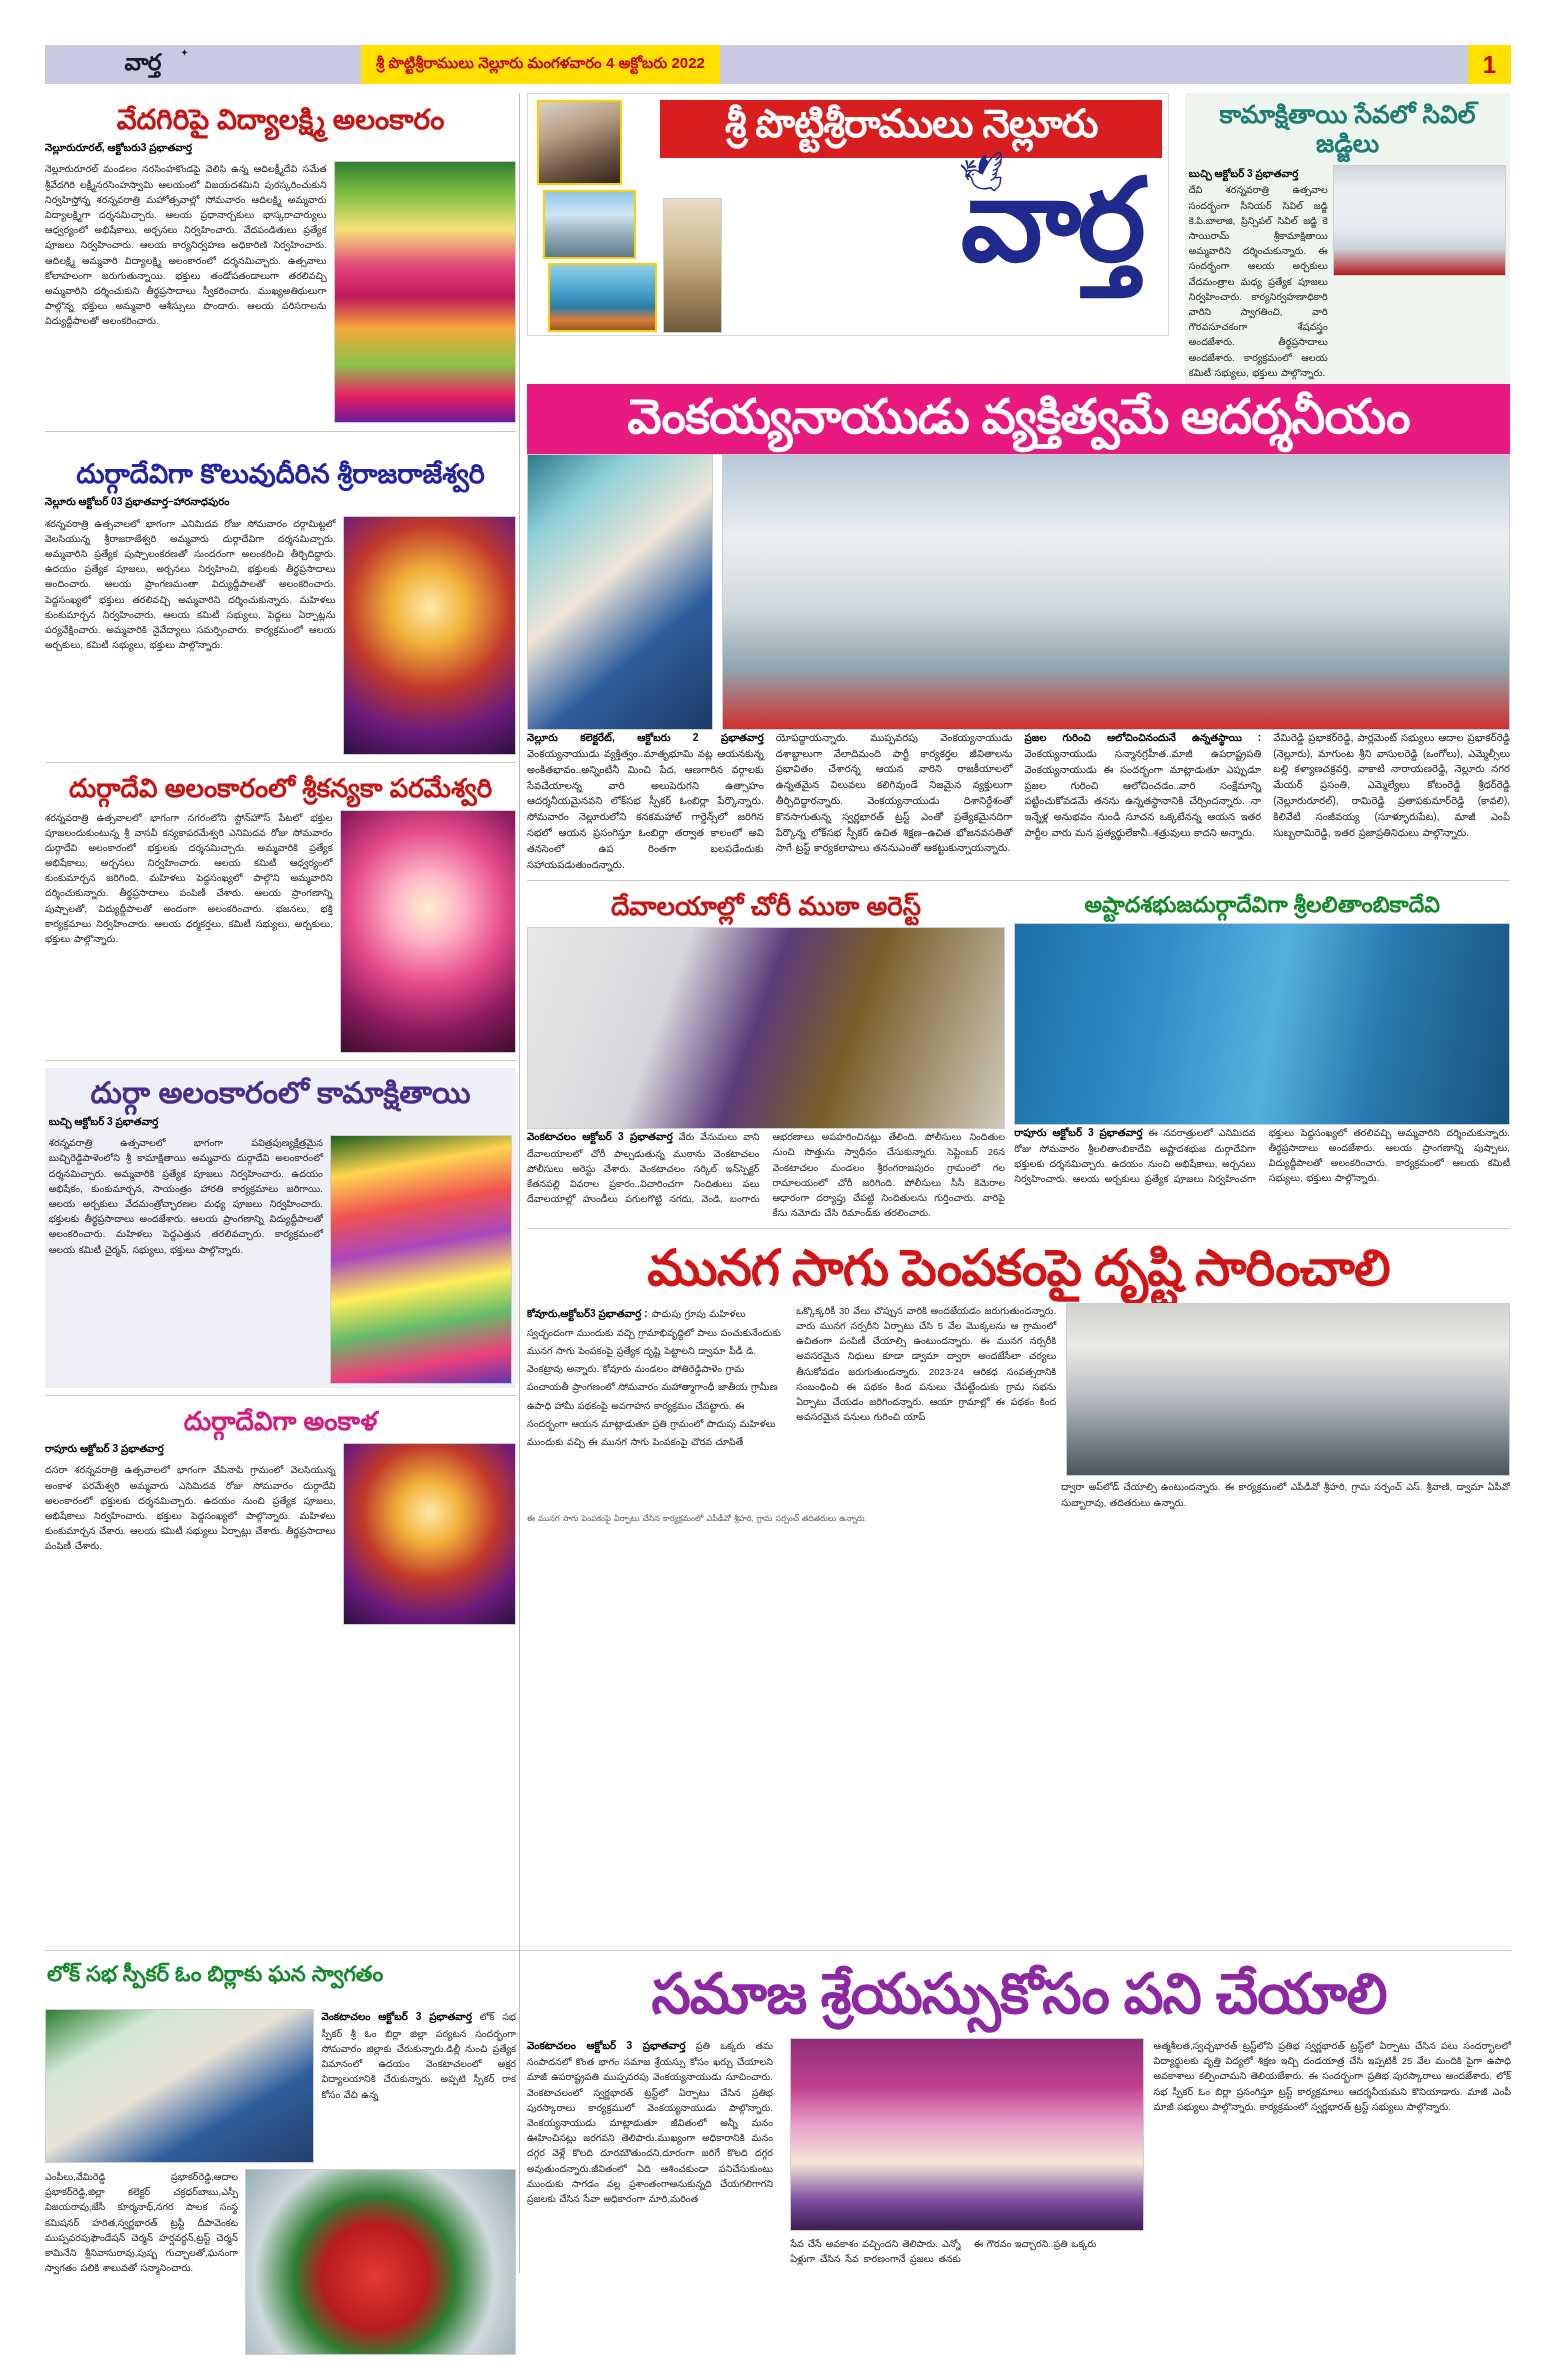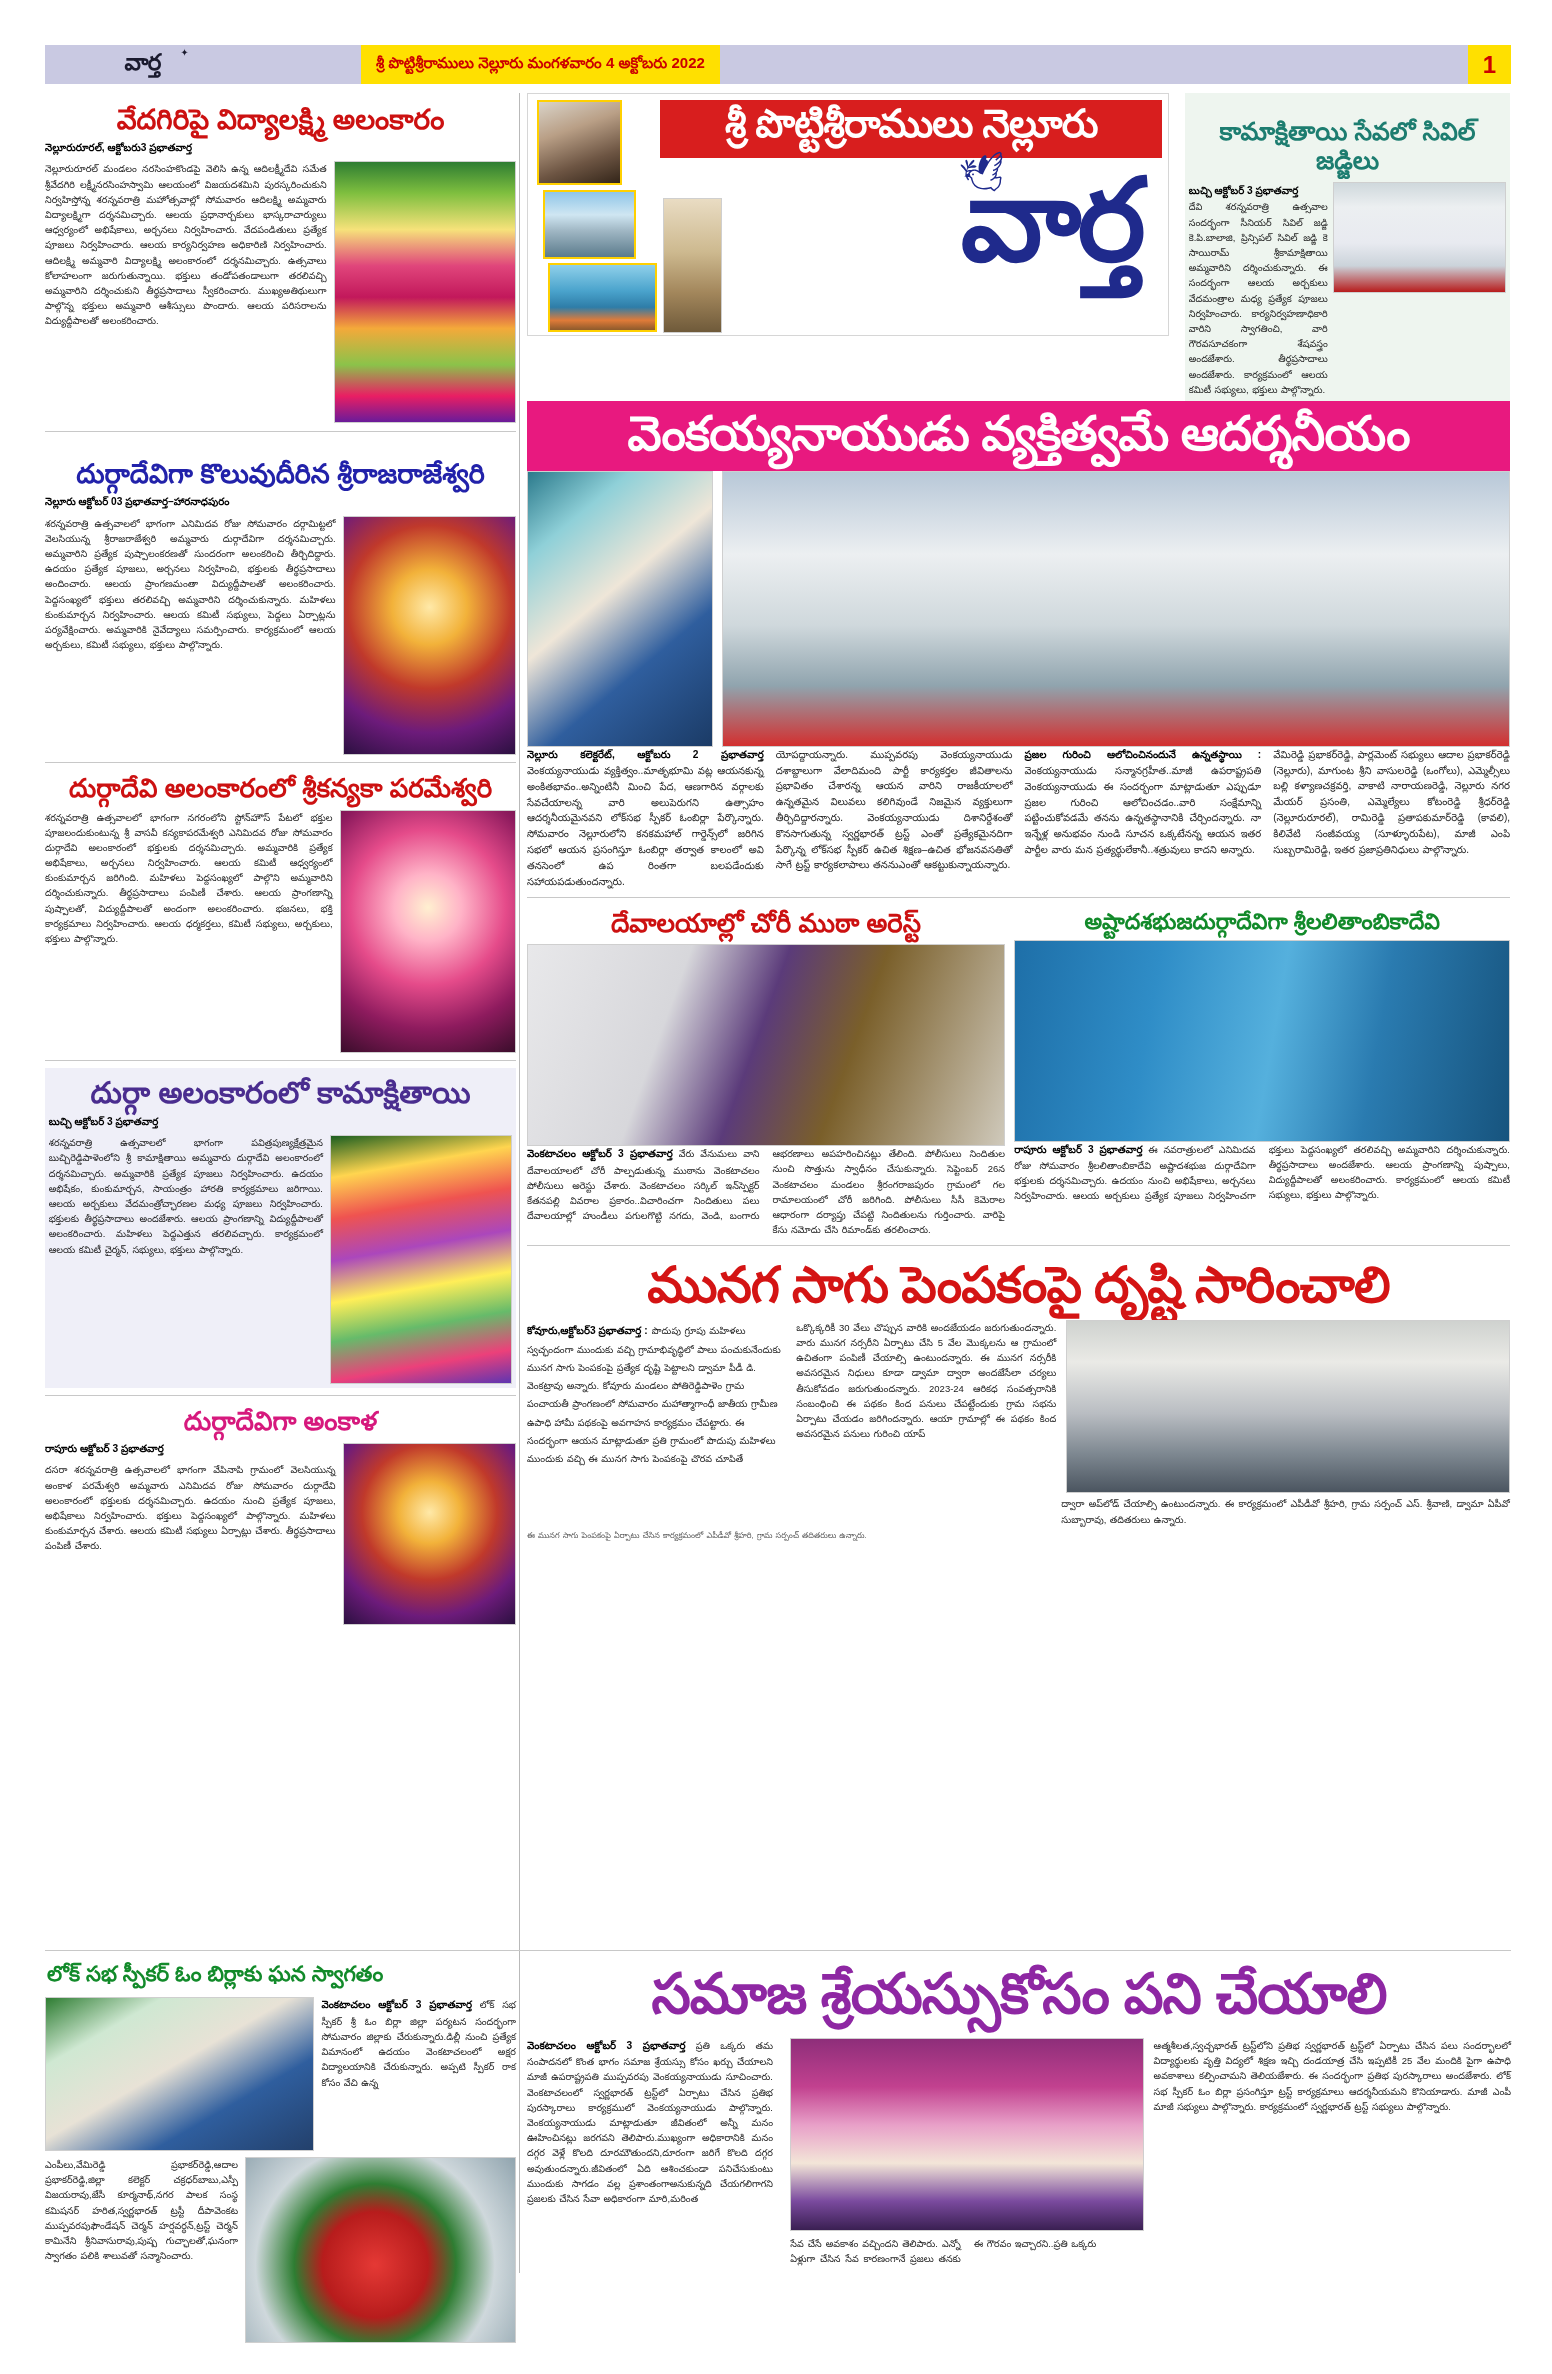--- a/index.html
+++ b/index.html
@@ -85,21 +85,21 @@
     text-align: center;
     font-weight: bold;
     line-height: 1.15;
     padding: 3.7px 1.9px 5.6px;
   }
   .hl-red { color: #cc1111; font-size: 28px; }
   .hl-blue { color: #2222aa; font-size: 27px; margin-top: 24px; }
   .hl-red2 { color: #cc1111; font-size: 26px; }
   .hl-purple { color: #4a2d8f; font-size: 30px; }
   .hl-magenta { color: #d6197d; font-size: 26px; }
-  .hl-teal { color: #1d7d70; font-size: 25px; margin-top: 17px; }
+  .hl-teal { color: #1d7d70; font-size: 25px; }
   .hl-green { color: #128a2a; font-size: 22px; }
   .hl-bigred { color: #d41414; font-size: 50px; letter-spacing: -0.9px; }
   .hl-bigpurple { color: #8e27a3; font-size: 56px; letter-spacing: -0.9px; }
   .hl-green-sm { color: #128a2a; font-size: 21.3px; }
 
   .tint-lav { background: #efeff8; }
   .tint-grn { background: #eef5ef; }
 
   
   .pinkbanner {
@@ -423,21 +423,21 @@
 
   </div>
 
   <div style="position:absolute; left:45px; top:1943px; width:1466px;">
     <div class="hr-thin"></div>
 
     <div style="display:flex; gap:11px; align-items:flex-start;">
 
       <div style="width:471px;">
         <div class="hl hl-green-sm" style="text-align:left;padding-left:1.9px;">లోక్ సభ స్పీకర్ ఓం బిర్లాకు ఘన స్వాగతం</div>
-        <div style="display:flex; gap:7.4px; margin-top:5px;">
+        <div style="display:flex; gap:7.4px; margin-top:17px;">
           <div class="photo ph-welcome" style="width:269px;height:154px;flex:none;"></div>
           <div class="body-text tiny" style="flex:1;">
             <span class="kicker">వెంకటాచలం ఆక్టోబర్ 3 ప్రభాతవార్త</span>
             <span>లోక్ సభ స్పీకర్ శ్రీ ఓం బిర్లా జిల్లా పర్యటన సందర్భంగా సోమవారం జిల్లాకు చేరుకున్నారు.డిల్లీ నుంచి ప్రత్యేక విమానంలో ఉదయం వెంకటాచలంలో అక్షర విద్యాలయానికి చేరుకున్నారు. అప్పటి స్పీకర్ రాక కోసం వేచి ఉన్న</span>
           </div>
         </div>
         <div style="display:flex; gap:7.4px; margin-top:5.6px;">
           <div class="body-text tiny" style="width:193px;">ఎంపీలు,వేమిరెడ్డి ప్రభాకర్‌రెడ్డి,ఆదాల ప్రభాకర్‌రెడ్డి,జిల్లా కలెక్టర్ చక్రధర్‌బాబు,ఎస్పీ విజయరావు,జేసీ కూర్మనాథ్,నగర పాలక సంస్థ కమిషనర్ హరిత,స్వర్ణభారత్ ట్రస్టీ దీపావెంకట ముప్పవరపుఫౌండేషన్ చెర్మన్ హర్షవర్ధన్,ట్రస్ట్ చెర్మన్ కామినేని శ్రీనివాసురావు,పుష్ప గుచ్ఛాలతో,ఘనంగా స్వాగతం పలికి శాలువతో సన్మానించారు.</div>
           <div class="photo ph-flowers" style="flex:1;height:186px;"></div>
         </div>

